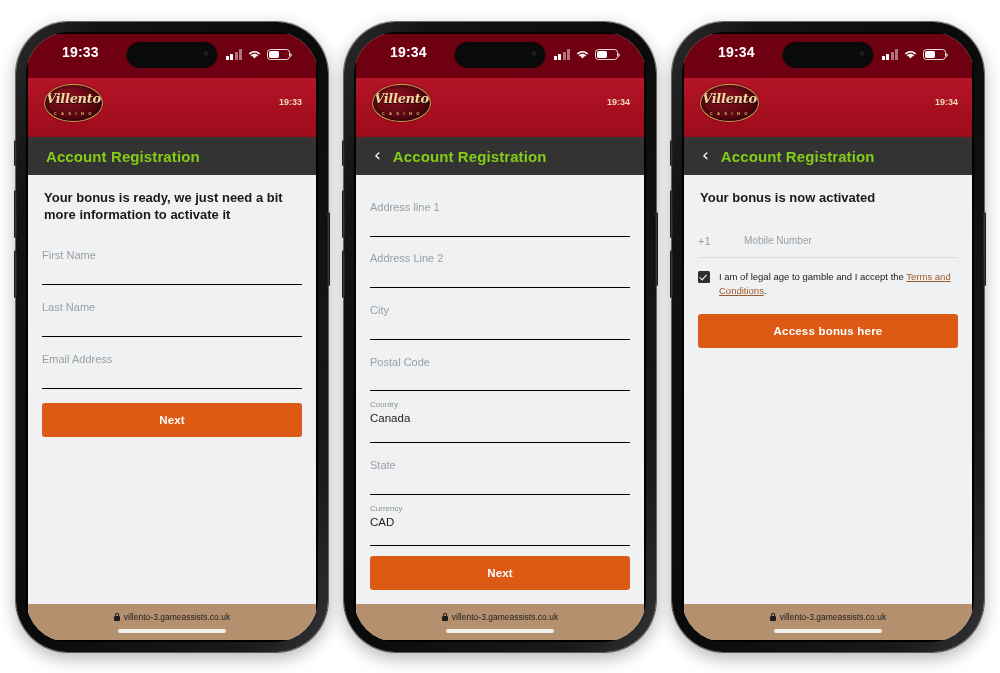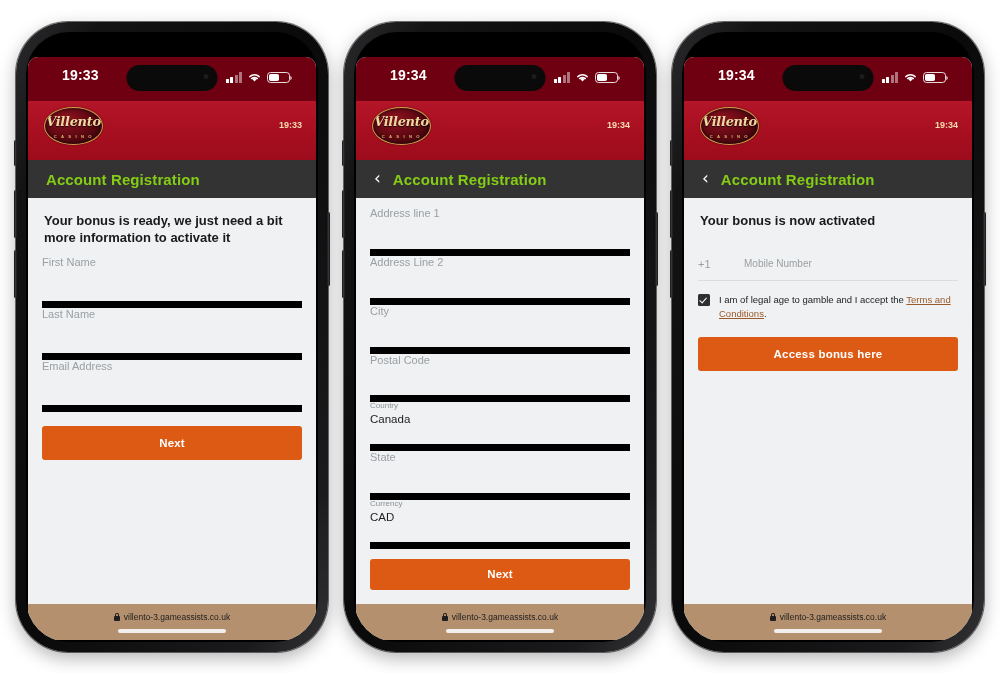--- a/index.html
+++ b/index.html
@@ -35,26 +35,25 @@
     border-radius: 43px;
     background: #000;
     overflow: hidden;
   }
   .screen {
     position: absolute;
     left: 2px;
     top: 2px;
     right: 2px;
     bottom: 2px;
-    border-radius: 10px;
+    border-radius: 20px;
     overflow: hidden;
     background: #eff1f2;
     display: flex;
     flex-direction: column;
-    margin-top: 23px;
   }
 
   
   .btn-side {
     position: absolute;
     background: linear-gradient(90deg, #0d0d0e 0%, #3a3a3e 45%, #17171a 100%);
     border-radius: 2px;
   }
   .btn-left { left: -2px; width: 3px; }
   .btn-right { right: -2px; width: 3px;
@@ -226,24 +225,24 @@
     color: #1a1a1a;
     line-height: 1.32;
     padding: 14px 4px 10px 16px;
   }
   .headline.single { padding-bottom: 18px; }
 
   .field {
     position: relative;
     margin: 0 14px;
     height: 52px;
-    border-bottom: 7px solid #000000;
+    border-bottom: 1px solid #000000;
     display: flex;
     flex-direction: column;
-    justify-content: flex-start;
+    justify-content: center;
     padding-bottom: 6px;
     box-sizing: border-box;
   }
   .field .flabel {
     font-size: 11px;
     color: #9a9fa3;
     line-height: 1.2;
   }
   .field .fsmall {
     font-size: 8px;

